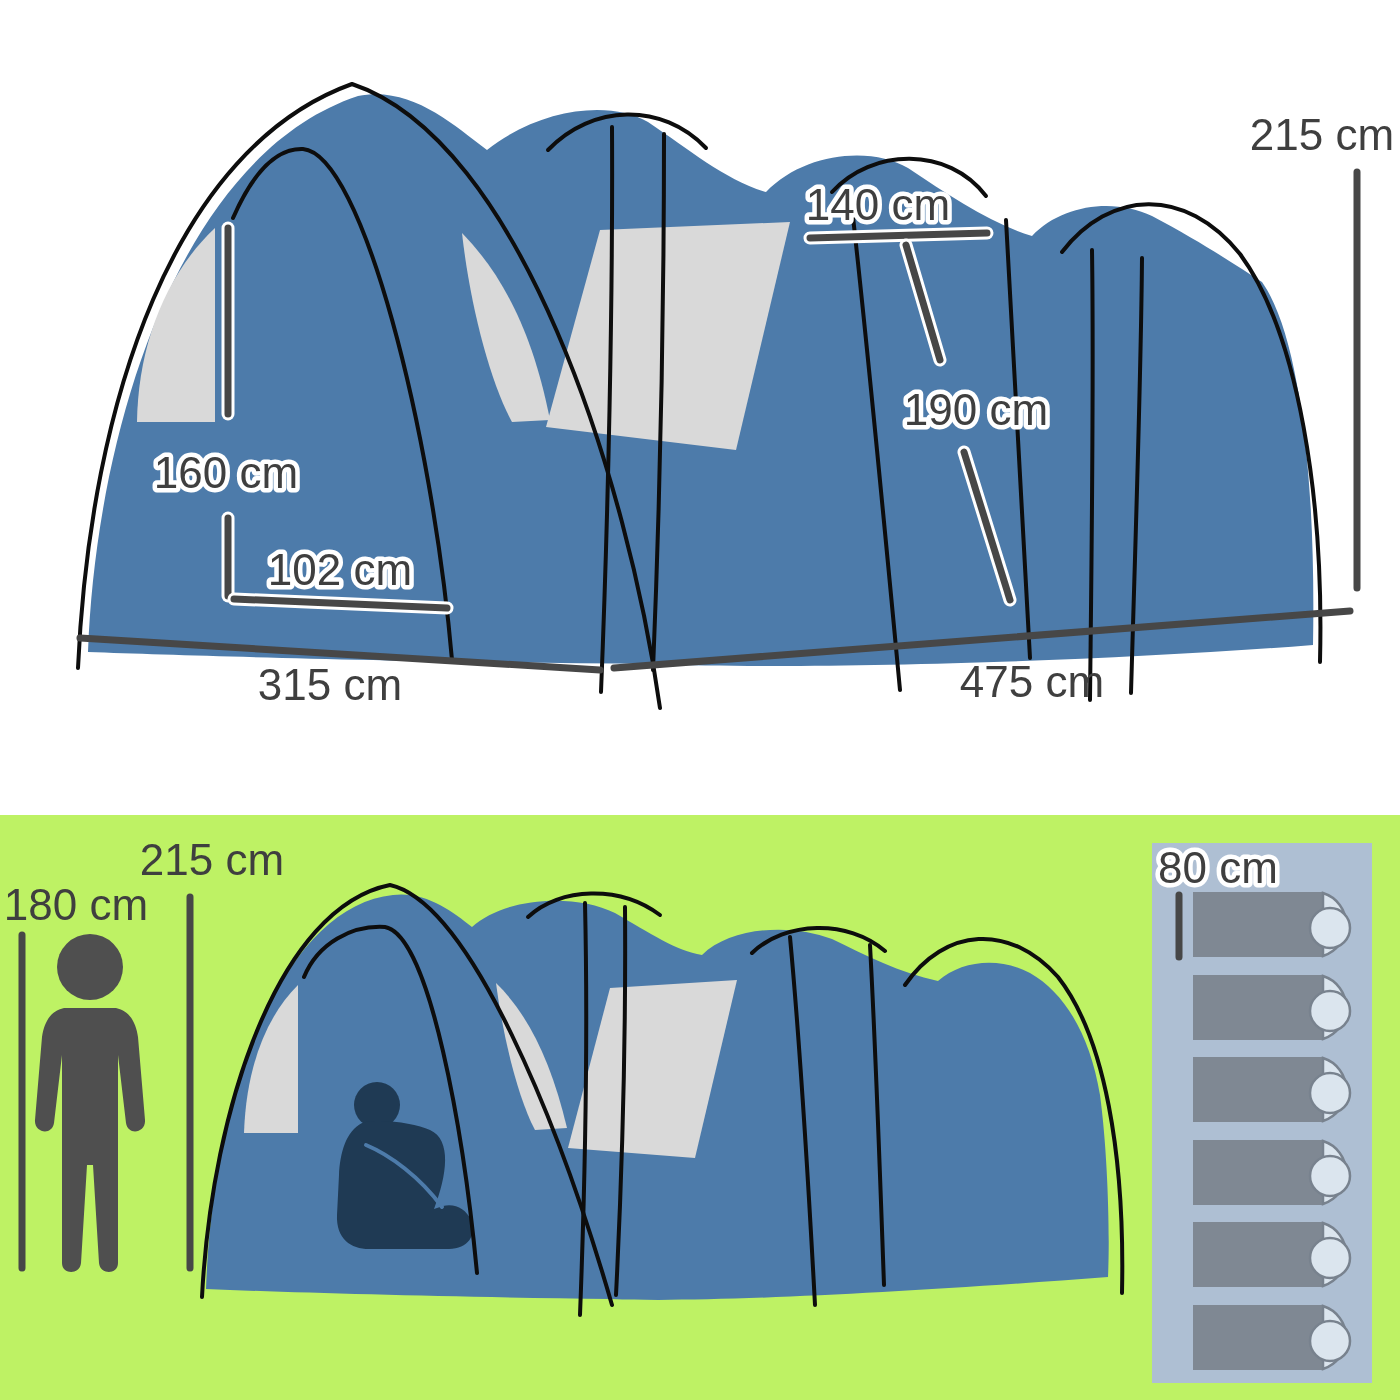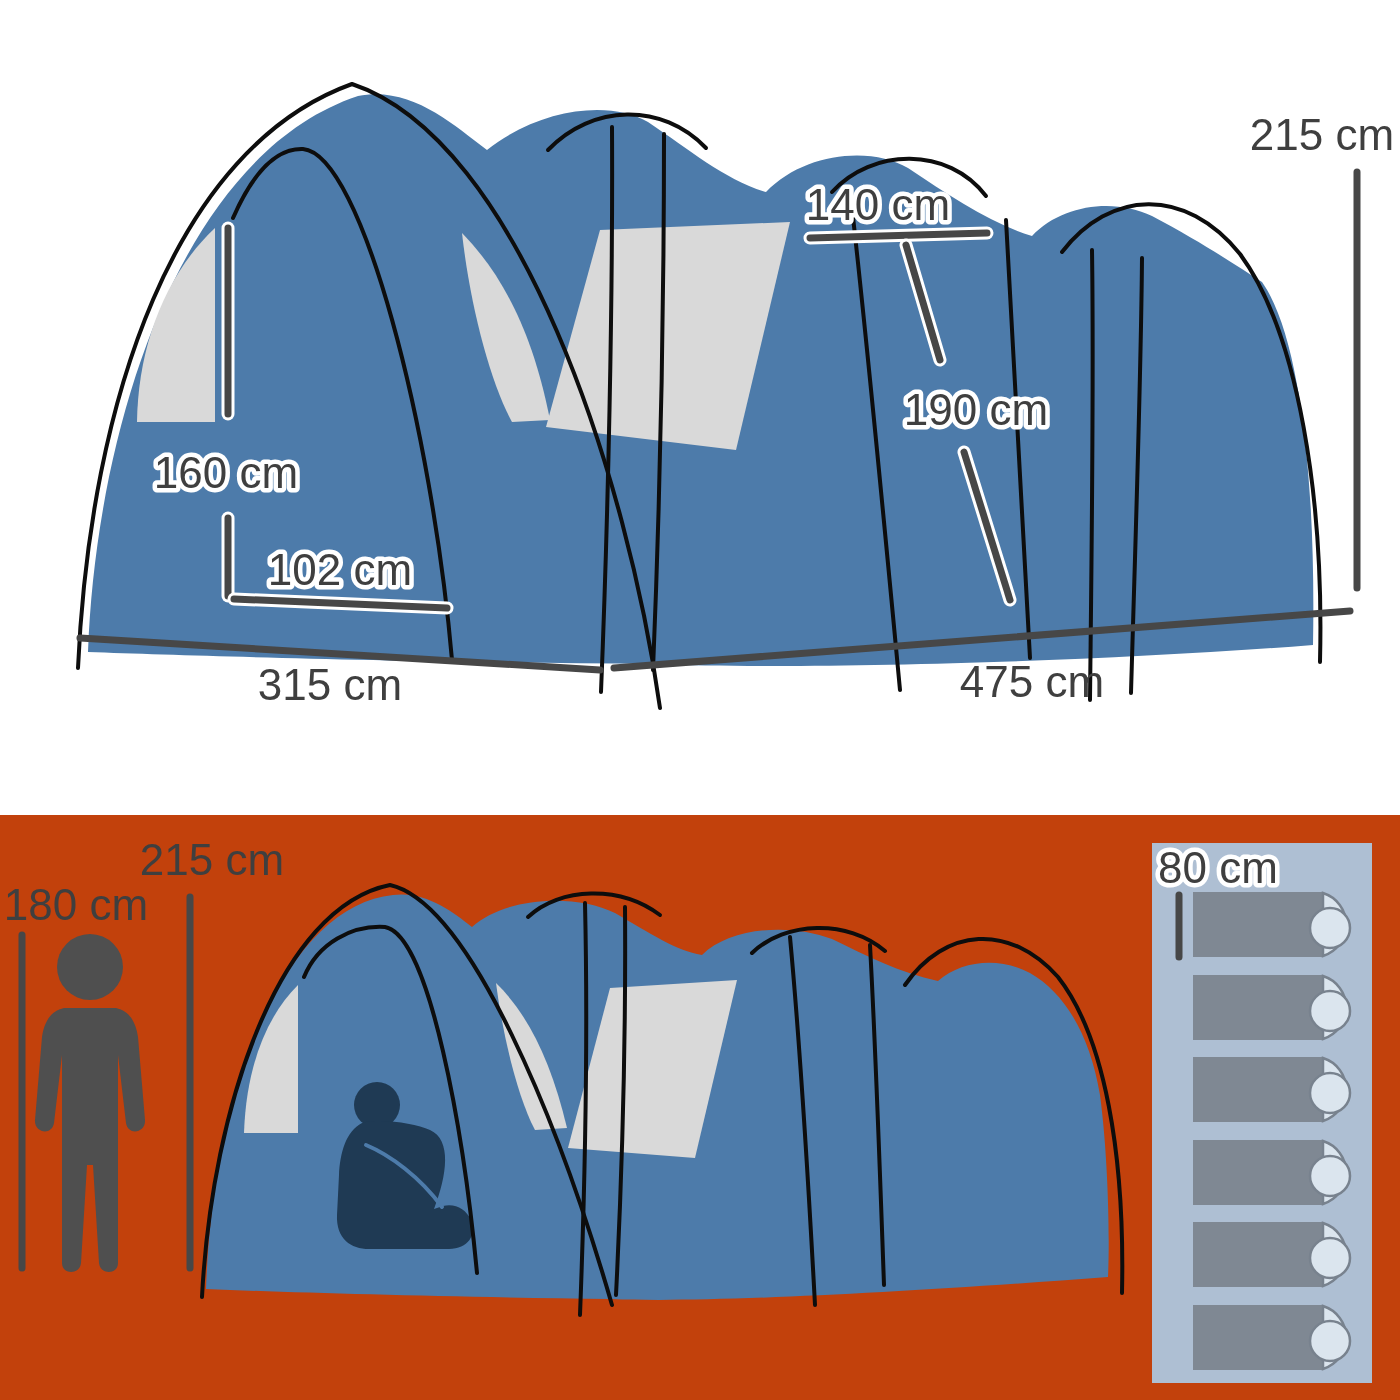--- a/index.html
+++ b/index.html
@@ -1,19 +1,19 @@
 <!DOCTYPE html>
 <html><head>
 <meta charset="utf-8">
 <style>
   html,body{margin:0;padding:0;background:#fff;}
   #stage{position:relative;width:1400px;height:1400px;overflow:hidden;font-family:"Liberation Sans",sans-serif;}
   .section{position:absolute;left:0;width:1400px;}
   #top-section{top:0;height:815px;background:#ffffff;}
-  #bottom-section{top:815px;height:585px;background:#c2410c;}
+  #bottom-section{top:815px;height:585px;background:#bef264;}
   svg{display:block;}
   .dim-text{font-family:"Liberation Sans",sans-serif;font-size:44px;fill:#3f3f3f;}
   .dim-text.outlined{stroke:#ffffff;stroke-width:9px;paint-order:stroke;stroke-linejoin:round;}
   .dim-line{stroke:#474747;stroke-width:7;stroke-linecap:round;fill:none;}
   .case{stroke:#ffffff;stroke-width:13;stroke-linecap:round;fill:none;}
   .pole{stroke:#0d0d0d;stroke-width:4;fill:none;stroke-linecap:round;}
   .tent-fill{fill:#4d7baa;}
   .window{fill:#d9d9d9;}
 </style>
 </head>

